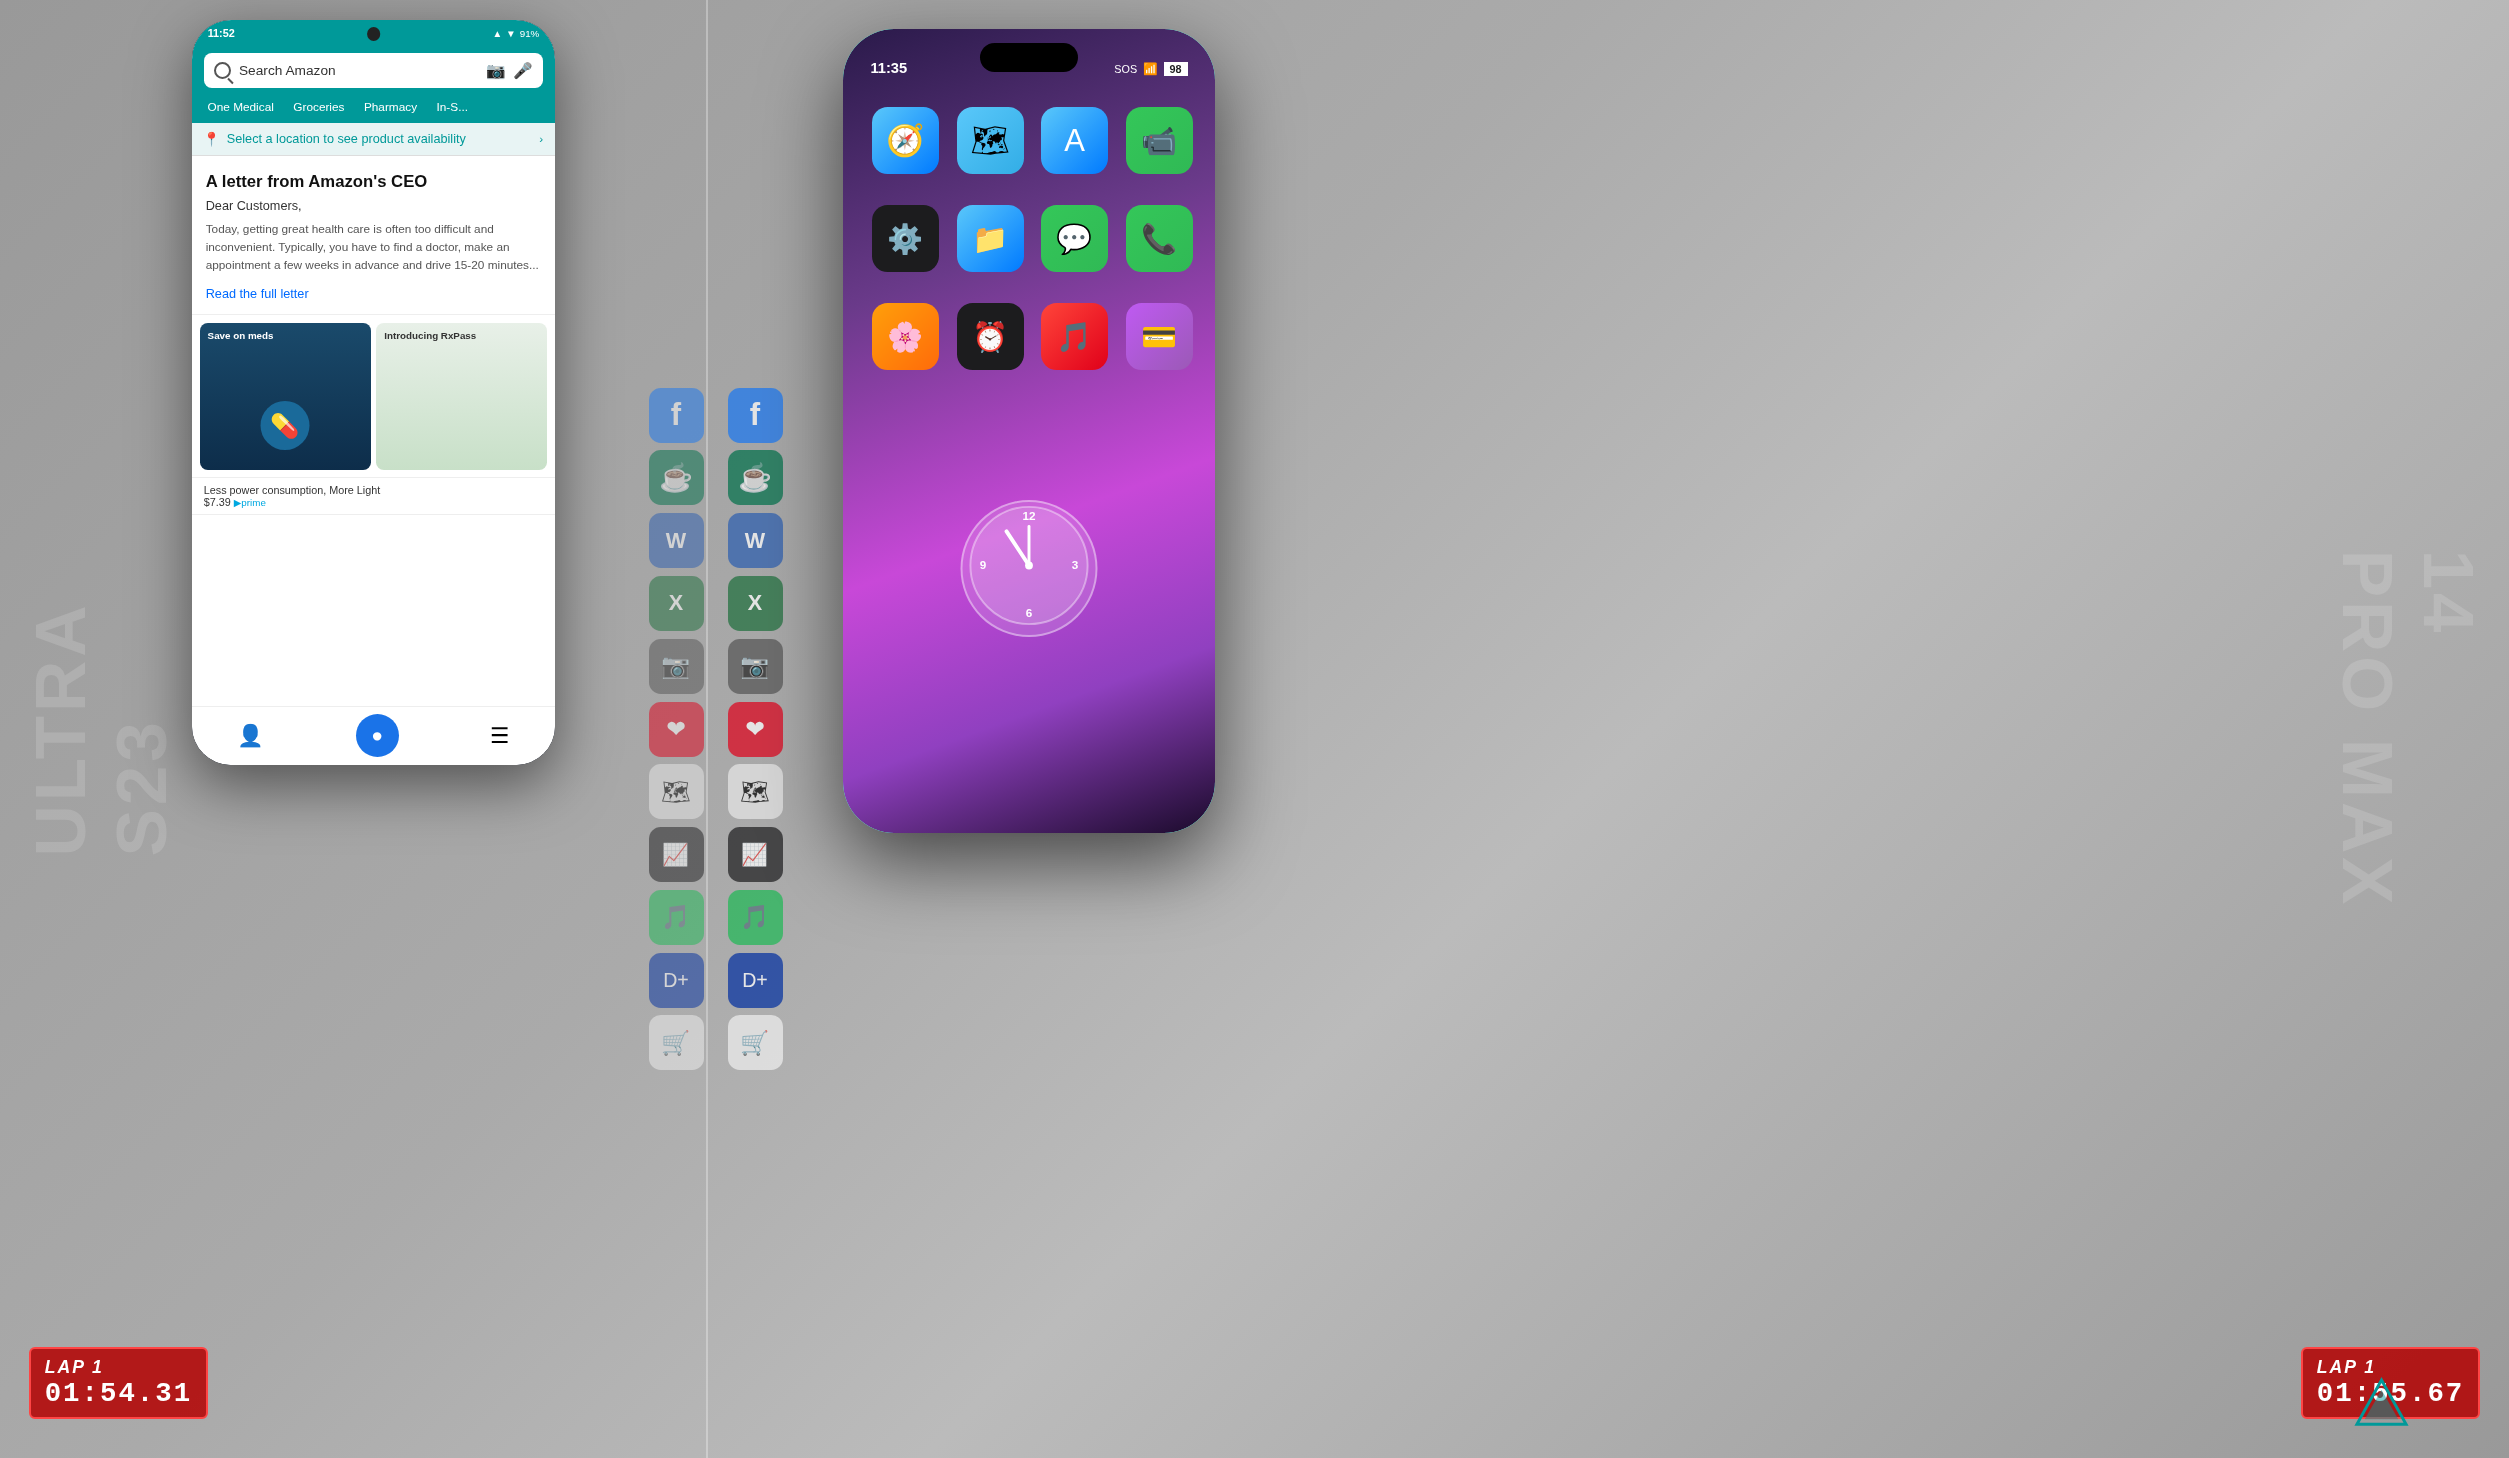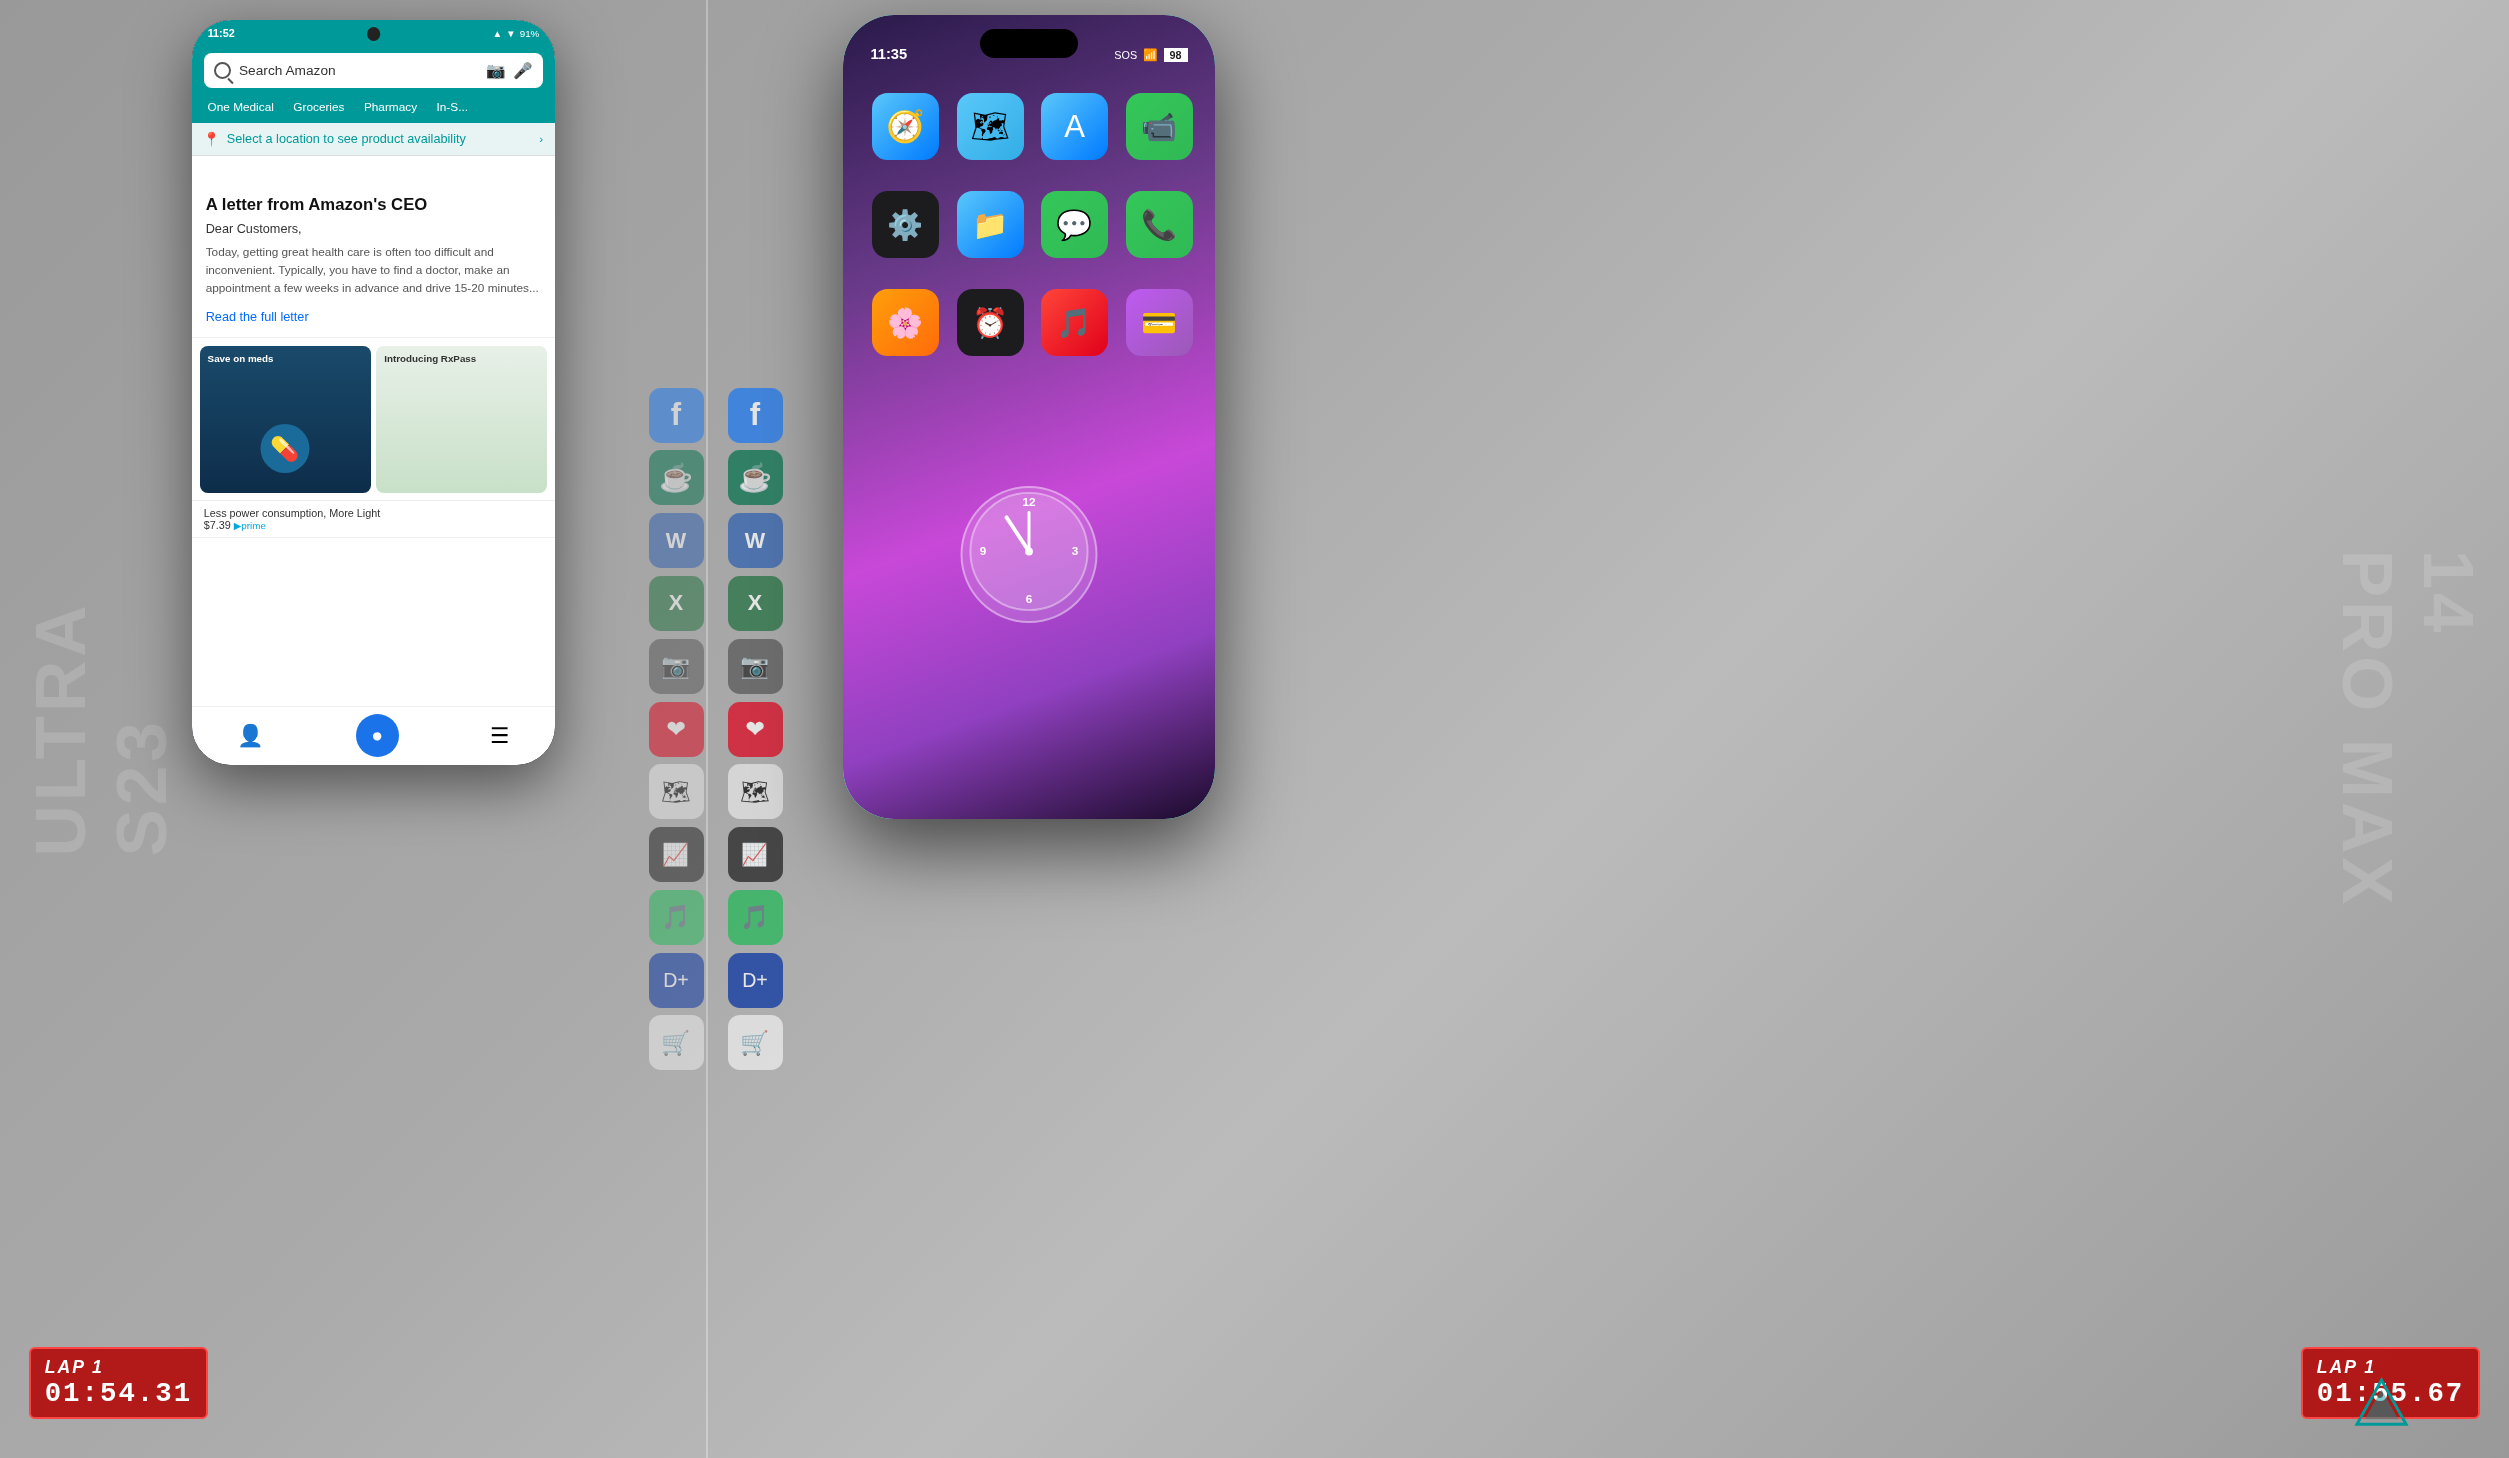--- a/index.html
+++ b/index.html
@@ -204,21 +204,20 @@
 
     .location-chevron {
       color: #009999;
       font-size: 11.8px;
     }
 
     
     .amazon-letter {
       padding: 15.7px 13.7px 11.8px;
       border-bottom: 1px solid #eee;
-      margin-top: 23px;
     }
 
     .letter-title {
       font-size: 16.7px;
       font-weight: 700;
       color: #111;
       margin-bottom: 7.8px;
     }
 
     .letter-dear {
@@ -366,21 +365,21 @@
       align-items: center;
       justify-content: center;
       font-size: 27.4px;
       overflow: hidden;
     }
 
     
     .iphone-phone {
       position: absolute;
       left: 843px;
-      top: 15px;
+      top: 29px;
       width: 372px;
       height: 804px;
       background: #5eead4;
       border-radius: 51px;
       overflow: hidden;
       box-shadow: 0 29px 78px rgba(0,0,0,0.6);
     }
 
     .iphone-screen {
       position: absolute;

